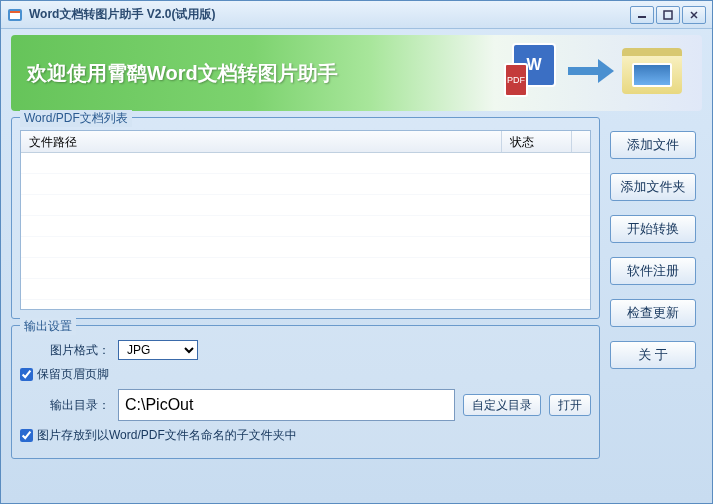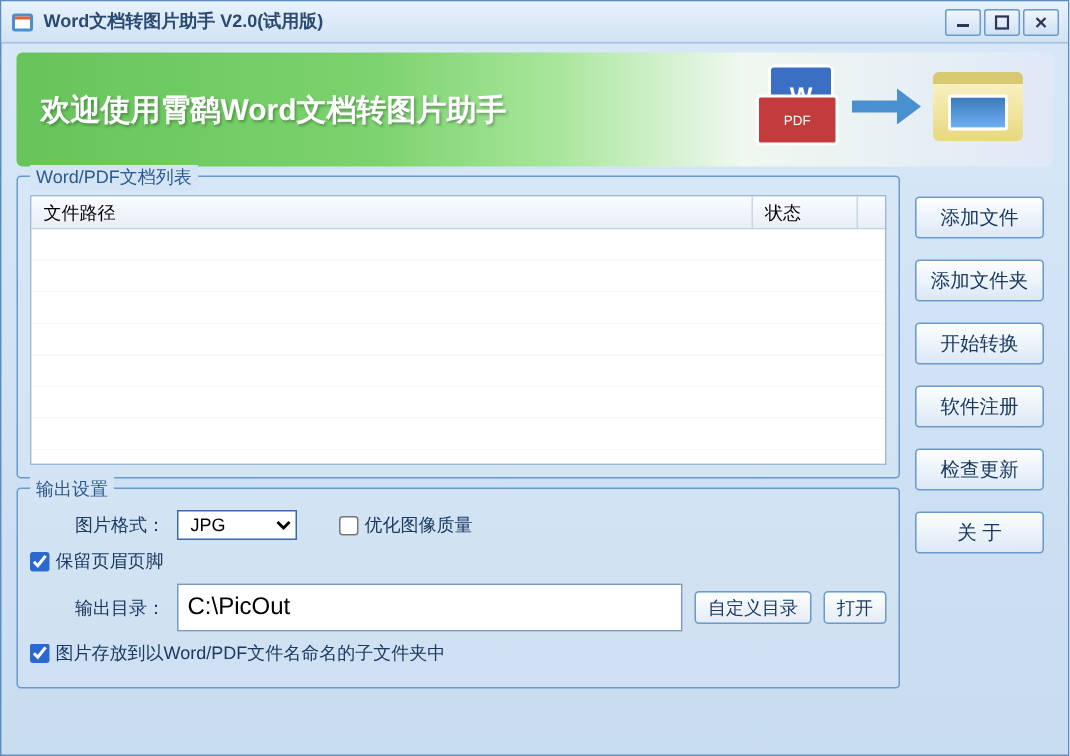--- a/index.html
+++ b/index.html
@@ -8,21 +8,21 @@
 .titlebar { height: 28px; background: linear-gradient(#e8f2fc, #d0e2f4); display: flex; align-items: center; padding: 0 6px; border-bottom: 1px solid #a0c0e0; }
 .titlebar-icon { width: 16px; height: 16px; margin-right: 6px; display: inline-flex; align-items: center; justify-content: center; }
 .titlebar-text { font-weight: bold; color: #2a4a70; flex: 1; }
 .win-controls { display: flex; gap: 2px; }
 .win-btn { width: 24px; height: 18px; background: linear-gradient(#f0f6fc,#cee2f6); border: 1px solid #6a9acc; border-radius: 2px; display: flex; align-items: center; justify-content: center; cursor: pointer; color: #335; }
 .banner { height: 76px; margin: 6px 10px; background: linear-gradient(90deg,#66c45a 0%, #7dd36f 35%, #a8e69b 52%, #f0f8f0 70%, #e0e8f8 100%); border-radius: 4px; display: flex; align-items: center; padding: 0 16px; position: relative; }
 .banner-text { color: #fff; font-size: 20px; font-weight: bold; text-shadow: 1px 1px 2px rgba(0,0,0,0.3); }
 .banner-graphic { position: absolute; right: 20px; top: 8px; display: flex; align-items: center; gap: 8px; }
 .docstack { position: relative; width: 56px; height: 56px; }
 .docstack .word { position: absolute; left: 8px; top: 0; width: 44px; height: 44px; background: #3b6fc4; border-radius: 4px; display: flex; align-items: center; justify-content: center; color: #fff; font-weight: bold; font-size: 16px; border: 2px solid #fff; }
-.docstack .pdf { position: absolute; left: 0; top: 20px; width: 55px; height: 34px; background: #c43b3b; border-radius: 3px; display: flex; align-items: center; justify-content: center; color: #fff; font-size: 9px; border: 2px solid #fff; }
+.docstack .pdf { position: absolute; left: 0; top: 20px; width: 24px; height: 34px; background: #c43b3b; border-radius: 3px; display: flex; align-items: center; justify-content: center; color: #fff; font-size: 9px; border: 2px solid #fff; }
 .arrow { width: 46px; height: 18px; position: relative; }
 .arrow::before { content: ""; position: absolute; left: 0; top: 5px; width: 30px; height: 8px; background: #4a90d0; }
 .arrow::after { content: ""; position: absolute; right: 0; top: -3px; border-left: 16px solid #4a90d0; border-top: 12px solid transparent; border-bottom: 12px solid transparent; }
 .folder { width: 60px; height: 46px; background: linear-gradient(#f8f0c0,#e8d880); border-radius: 4px; border-top: 8px solid #d8c870; display: flex; align-items: center; justify-content: center; }
 .folder .pic { width: 40px; height: 24px; background: linear-gradient(#3a7abd,#6db0f0); border: 2px solid #fff; border-radius: 2px; }
 .content { display: flex; padding: 0 10px 8px 10px; gap: 10px; }
 .left-col { flex: 1; display: flex; flex-direction: column; gap: 6px; }
 .right-col { width: 92px; display: flex; flex-direction: column; gap: 14px; padding-top: 14px; }
 .groupbox { border: 1px solid #6a9acc; border-radius: 3px; padding: 8px; position: relative; background: rgba(255,255,255,0.1); }
 .groupbox-title { position: absolute; top: -8px; left: 8px; background: #d4e4f4; padding: 0 4px; color: #2a5a90; font-size: 12px; }
@@ -108,24 +108,20 @@
 
       <div class="groupbox">
         <span class="groupbox-title">输出设置</span>
 
         <div class="output-row">
           <label class="lbl">图片格式：</label>
           <select class="select">
             <option>JPG</option>
           </select>
           <span style="width:12px"></span>
-          <label class="chk-label">
-            <input type="checkbox" class="checkbox" style="">
-            <span>优化图像质量</span>
-          </label>
         </div>
 
         <div class="output-row">
           <label class="chk-label">
             <input type="checkbox" class="checkbox" checked="" style="">
             <span>保留页眉页脚</span>
           </label>
         </div>
 
         <div class="output-row">

